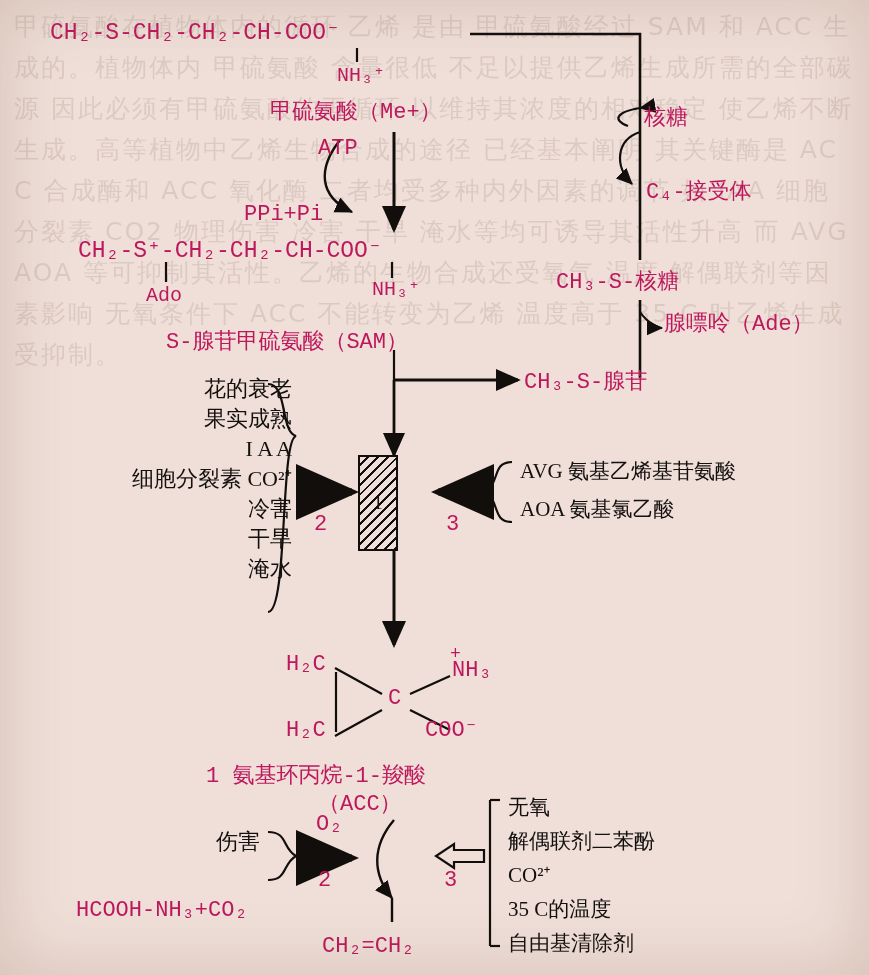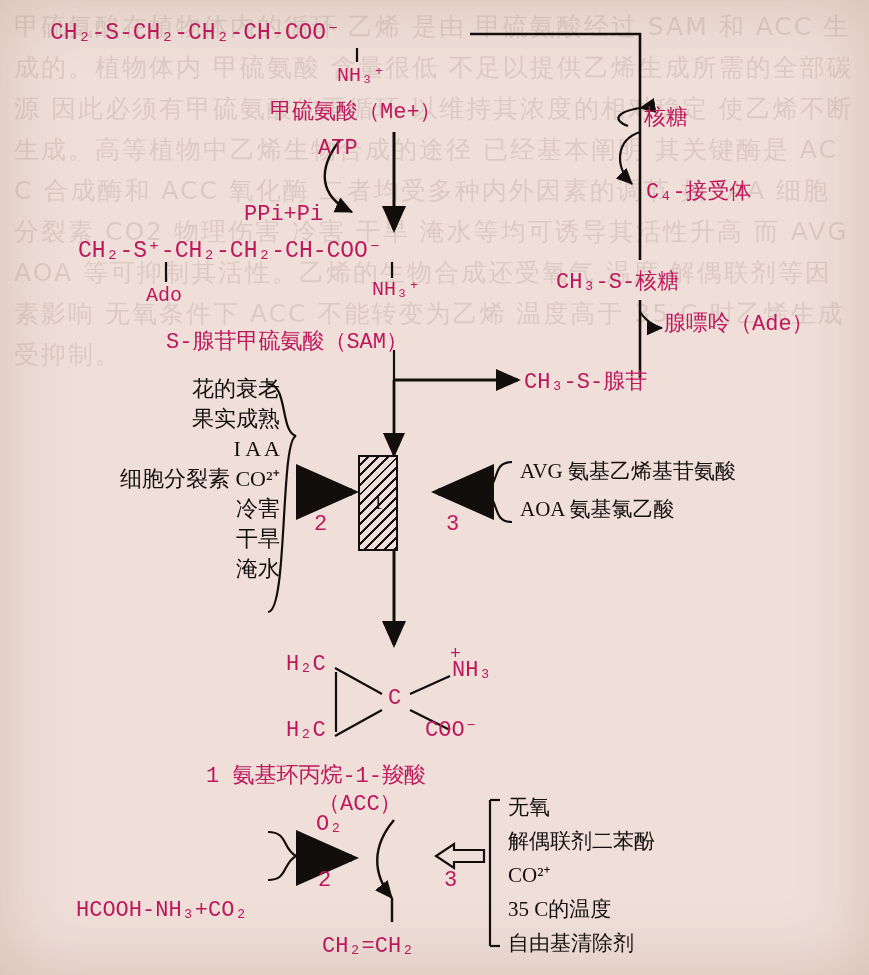--- a/index.html
+++ b/index.html
@@ -141,21 +141,21 @@
 
   <div class="lbl sz23" style="left:78px;top:236px;">CH₂-S⁺-CH₂-CH₂-CH-COO⁻</div>
   <div class="lbl sz20" style="left:146px;top:284px;">Ado</div>
   <div class="lbl sz20" style="left:372px;top:276px;">NH₃⁺</div>
   <div class="lbl sz22" style="left:166px;top:326px;">S-腺苷甲硫氨酸（SAM）</div>
 
   <div class="lbl sz22" style="left:556px;top:266px;">CH₃-S-核糖</div>
   <div class="lbl sz22" style="left:664px;top:308px;">腺嘌呤（Ade）</div>
   <div class="lbl sz22" style="left:524px;top:366px;">CH₃-S-腺苷</div>
 
-  <div style="position:absolute;left:24px;top:374px;width:256px;text-align:right;">
+  <div style="position:absolute;left:36px;top:374px;width:256px;text-align:right;">
     <div class="sz22" style="line-height:30px;">花的衰老</div>
     <div class="sz22" style="line-height:30px;">果实成熟</div>
     <div class="sz22" style="line-height:30px;">I A A</div>
     <div class="sz22" style="line-height:30px;">细胞分裂素 CO²⁺</div>
     <div class="sz22" style="line-height:30px;">冷害</div>
     <div class="sz22" style="line-height:30px;">干旱</div>
     <div class="sz22" style="line-height:30px;">淹水</div>
   </div>
   <div class="lbl sz22" style="left:314px;top:512px;">2</div>
 
@@ -168,20 +168,21 @@
   <div class="lbl sz22" style="left:286px;top:652px;">H₂C</div>
   <div class="lbl sz22" style="left:286px;top:718px;">H₂C</div>
   <div class="lbl sz22" style="left:388px;top:686px;">C</div>
   <div class="lbl sz22" style="left:452px;top:658px;">NH₃</div>
   <div class="lbl sz18" style="left:450px;top:644px;">+</div>
   <div class="lbl sz22" style="left:425px;top:716px;">COO⁻</div>
   <div class="lbl sz22" style="left:206px;top:760px;">1 氨基环丙烷-1-羧酸</div>
   <div class="lbl sz22" style="left:318px;top:788px;">（ACC）</div>
 
   <div style="position:absolute;left:110px;top:820px;width:150px;text-align:right;">
+    <div class="sz22" style="line-height:44px;">伤害</div>
   </div>
   <div class="lbl sz22" style="left:316px;top:812px;">O₂</div>
   <div class="lbl sz22" style="left:318px;top:868px;">2</div>
   <div class="lbl sz22" style="left:444px;top:868px;">3</div>
   <div class="lbl sz22" style="left:76px;top:898px;">HCOOH-NH₃+CO₂</div>
   <div class="lbl sz22" style="left:322px;top:934px;">CH₂=CH₂</div>
 
   <div style="position:absolute;left:508px;top:790px;">
     <div class="sz21" style="line-height:34px;">无氧</div>
     <div class="sz21" style="line-height:34px;">解偶联剂二苯酚</div>

